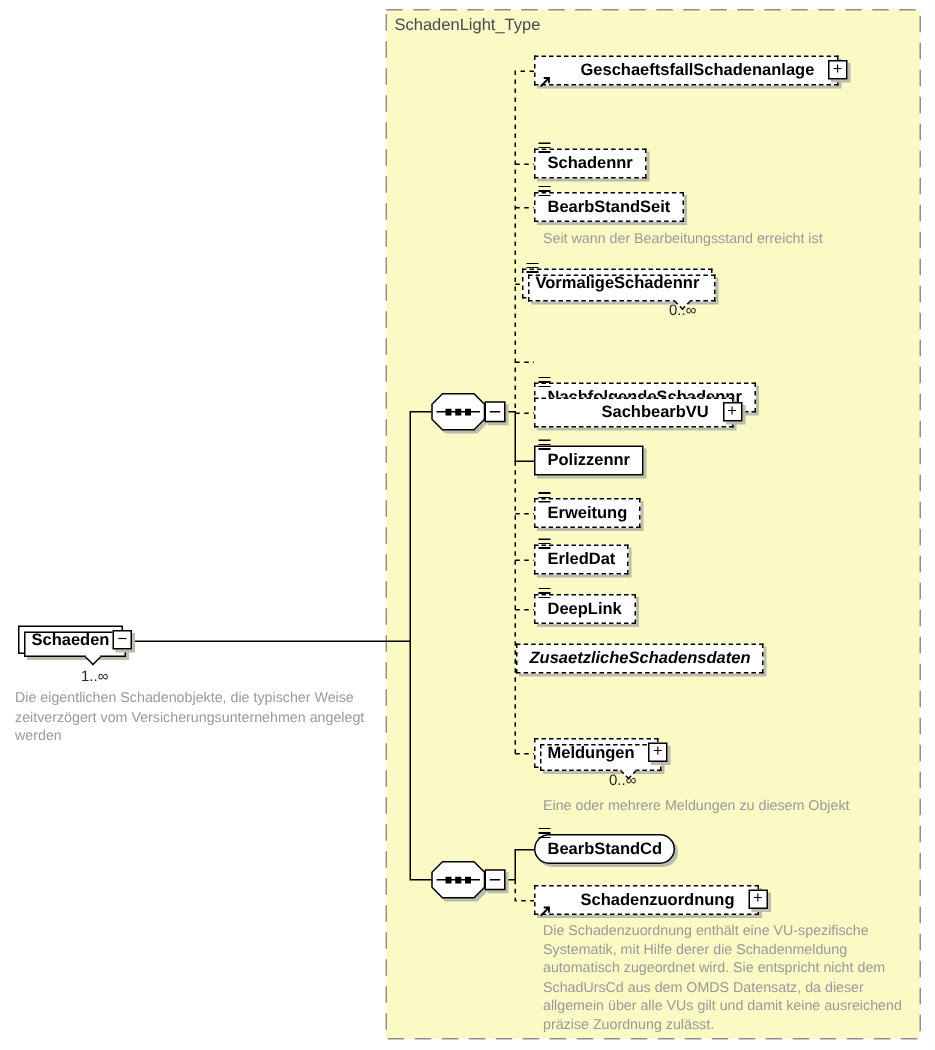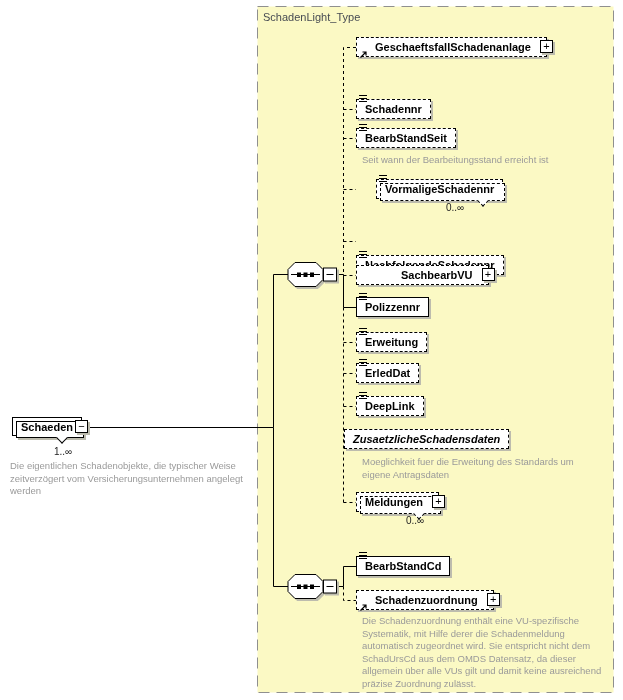--- a/index.html
+++ b/index.html
@@ -17,21 +17,21 @@
   #wires .dash path{stroke:var(--line);fill:none;stroke-width:1;stroke-dasharray:3 3;}
   .hdr{position:absolute;left:263px;top:11px;z-index:1;
        font-size:11px;font-weight:normal;color:var(--header-text);}
   .node{position:absolute;z-index:2;height:20px;box-sizing:border-box;
         background:var(--node-bg);border:1px solid #000;
         display:flex;align-items:center;padding:0 8px;white-space:nowrap;
         font-size:11px;font-weight:bold;color:#000;
         box-shadow:2px 2px 0 var(--shadow);}
   .node.optional{border-style:dashed;}
   .node.expandable{padding-right:15px;}
-  .node.ref{padding-left:18px;}
+  .node.ref{padding-left:30px;}
   .plus,.minusbox{position:absolute;right:-7px;top:50%;margin-top:-7px;
         width:13px;height:13px;box-sizing:border-box;border:1px solid #000;
         background:#fff;font-size:11px;line-height:11px;font-weight:normal;
         text-align:center;box-shadow:2px 2px 0 var(--shadow);}
   .ticon{position:absolute;left:2px;top:-5px;width:8px;height:7px;
         background:repeating-linear-gradient(to bottom,#000 0 1px,transparent 1px 3px);}
   .refarrow{position:absolute;left:2px;bottom:-3px;width:9px;height:9px;}
   .refarrow svg{display:block;}
   .multi{box-shadow:none;}
   .multi::before{content:"";position:absolute;z-index:-1;left:3px;top:3px;
@@ -126,21 +126,21 @@
     <span class="label">Schadennr</span>
 
   </div>
     <div class="node optional" style="left: 356px; top: 128px;">
     <span class="ticon"></span>
 
     <span class="label">BearbStandSeit</span>
 
   </div>
     <div class="annot" style="left: 362px; top: 154px; width: 252px;">Seit wann der Bearbeitungsstand erreicht ist</div>
-    <div class="node optional multi" style="left: 376px; top: 179px;">
+    <div class="node optional multi" style="left: 348px; top: 179px;">
     <span class="ticon"></span>
 
     <span class="label">VormaligeSchadennr</span>
 
     <span class="chev"></span>
   </div>
     <div class="card" style="left: 446px; top: 202px;">0..∞</div>
     <div class="node optional" style="left: 356px; top: 231px; margin-top: 24px;">
     <span class="ticon"></span>
 
@@ -175,29 +175,29 @@
     <span class="ticon"></span>
 
     <span class="label">DeepLink</span>
 
   </div>
     <div class="node optional" style="left: 344px; top: 429px; font-style: italic;">
 
     <span class="label">ZusaetzlicheSchadensdaten</span>
 
   </div>
-    <div class="annot" style="left: 362px; top: 456px; width: 242px;">Moeglichkeit fuer die Erweitung des Standards um eigene Antragsdaten</div>
     <div class="node optional multi expandable" style="left: 356px; top: 492px;">
 
     <span class="label">Meldungen</span>
     <span class="plus">+</span>
     <span class="chev"></span>
   </div>
+    <div class="annot" style="left: 362px; top: 532px; width: 252px;">Eine oder mehrere Meldungen zu diesem Objekt</div>
     <div class="card" style="left: 406px; top: 515px;">0..∞</div>
-    <div class="node required" style="left: 356px; top: 556px;">
+    <div class="node required" style="left: 356px; top: 556px; border-radius: 10px;">
     <span class="ticon"></span>
 
     <span class="label">BearbStandCd</span>
 
   </div>
     <div class="node optional expandable ref" style="left: 356px; top: 590px;">
 
     <span class="refarrow">
       <svg width="9" height="9" viewBox="0 0 9 9">
         <path d="M1.5 7.5 L6.5 2.5 M3.5 2 H7 V5.5" stroke="#000" stroke-width="1.2" fill="none"></path>

